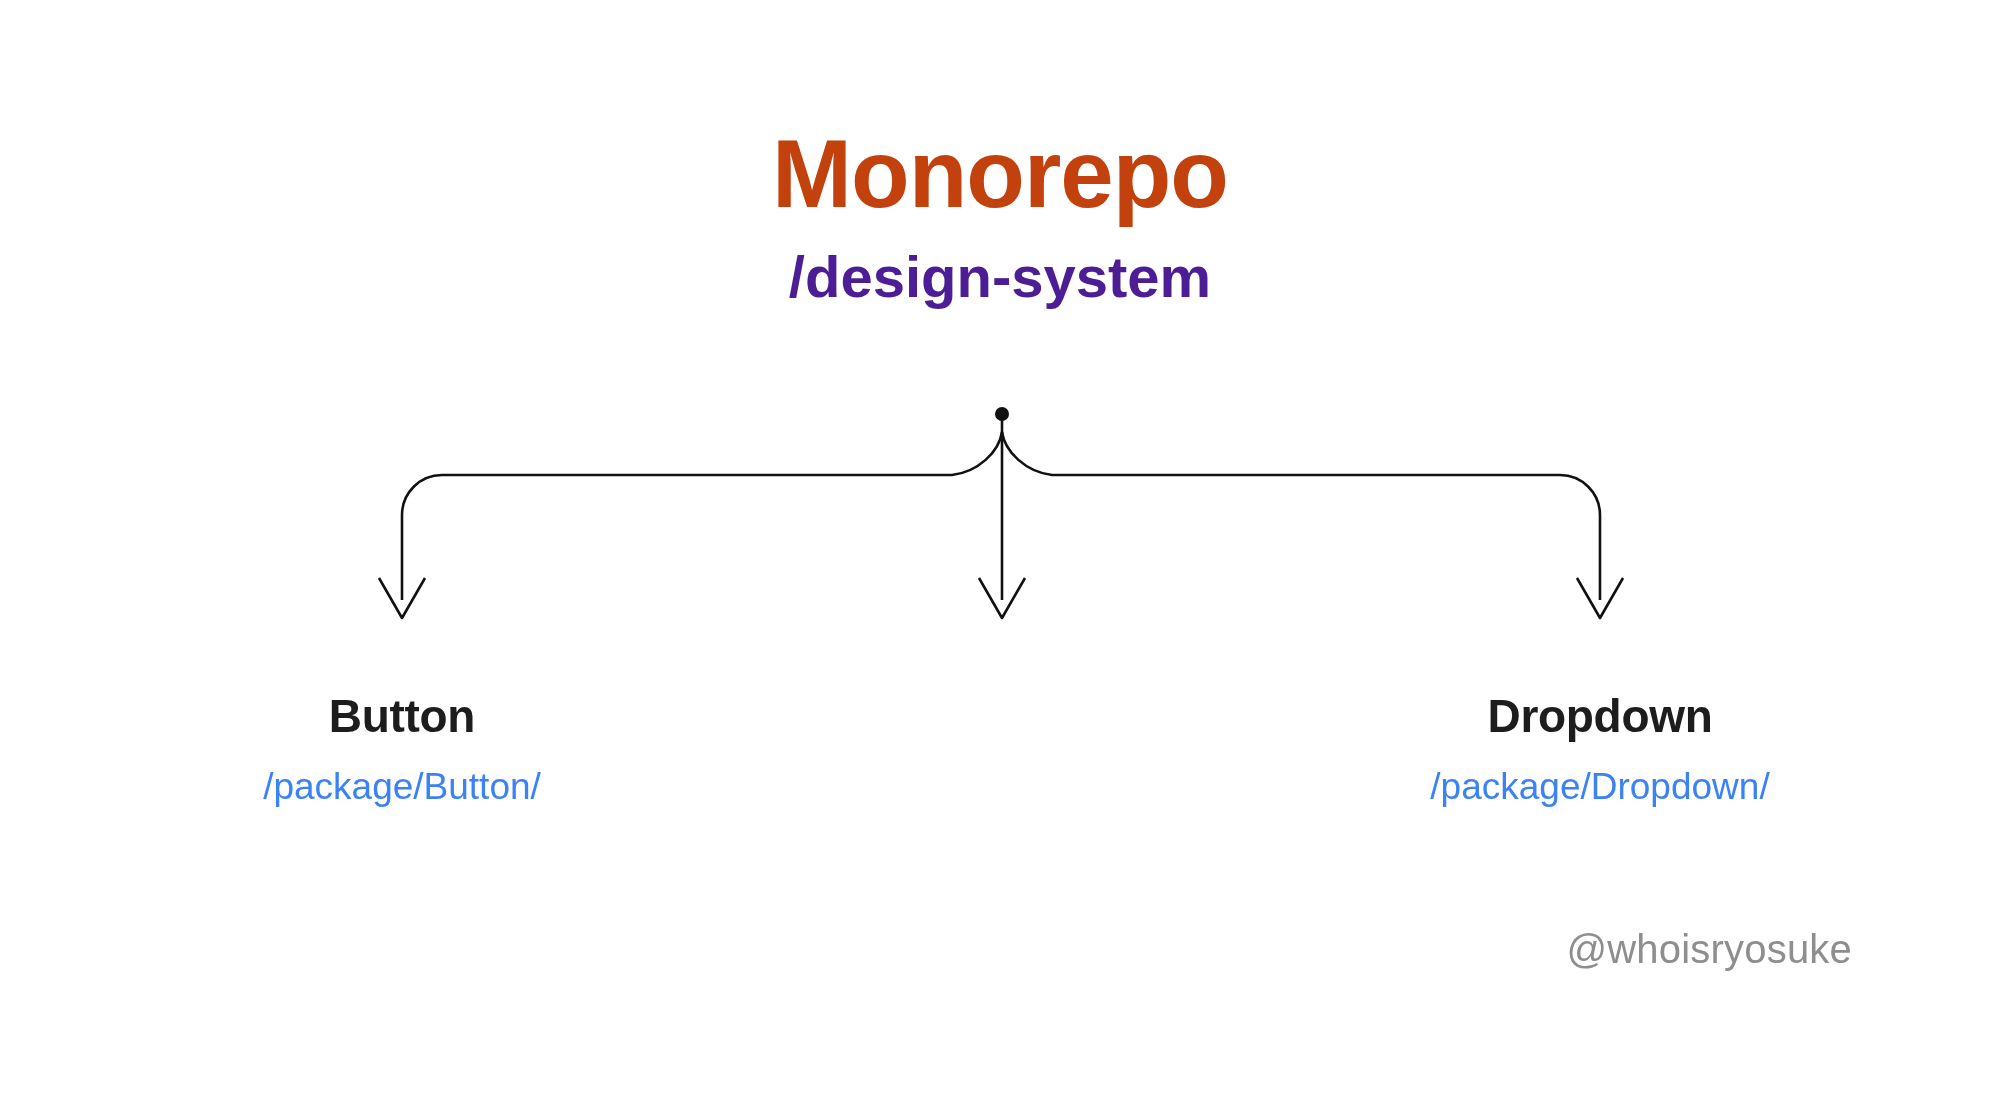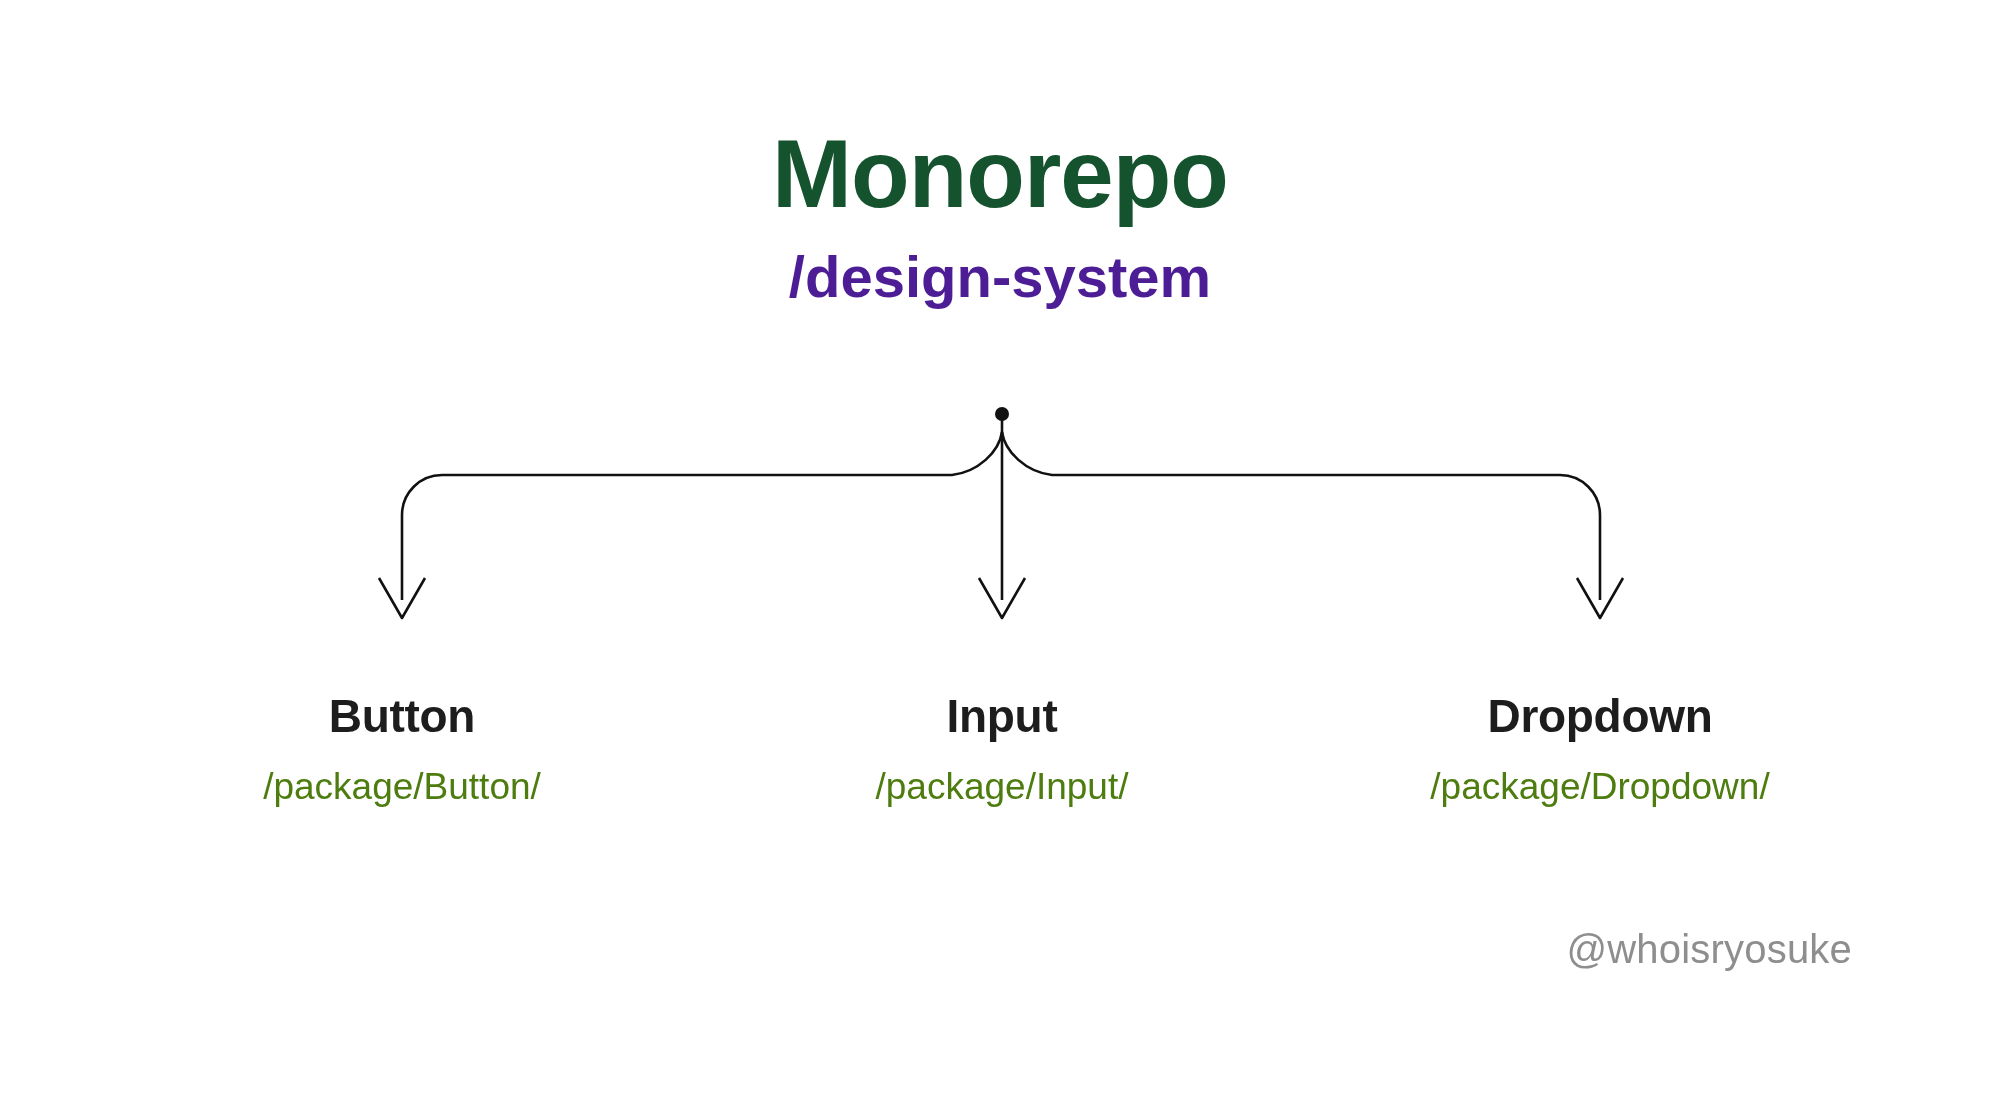--- a/index.html
+++ b/index.html
@@ -25,21 +25,21 @@
   .root-block {
     position: absolute;
     left: 0;
     top: 120px;
     width: 2000px;
     text-align: center;
   }
   .root-title {
     font-size: 96px;
     font-weight: 700;
-    color: #14532d;
+    color: #c2410c;
     letter-spacing: -1px;
     line-height: 1.12;
     margin: 0;
     white-space: nowrap;
     text-align: center;
   }
   .root-path {
     font-size: 58px;
     font-weight: 700;
     color: #4c1d95;
@@ -82,21 +82,21 @@
     font-weight: 700;
     color: #1d1d1d;
     line-height: 1.15;
     margin: 0;
     letter-spacing: -0.3px;
     white-space: nowrap;
   }
   .leaf-path {
     font-size: 37px;
     font-weight: 400;
-    color: #4d7c0f;
+    color: #3b82f6;
     line-height: 1.2;
     margin: 22px 0 0 0;
     white-space: nowrap;
   }
 
   
   .watermark {
     position: absolute;
     right: 148px;
     top: 927px;
@@ -139,24 +139,20 @@
     </g>
   </svg>
 
   <div class="leaf-row">
 
     <div class="leaf leaf-1">
       <div class="leaf-title">Button</div>
       <div class="leaf-path">/package/Button/</div>
     </div>
 
-    <div class="leaf leaf-2">
-      <div class="leaf-title">Input</div>
-      <div class="leaf-path">/package/Input/</div>
-    </div>
 
     <div class="leaf leaf-3">
       <div class="leaf-title">Dropdown</div>
       <div class="leaf-path">/package/Dropdown/</div>
     </div>
 
   </div>
 
   <div class="watermark">@whoisryosuke</div>
 

